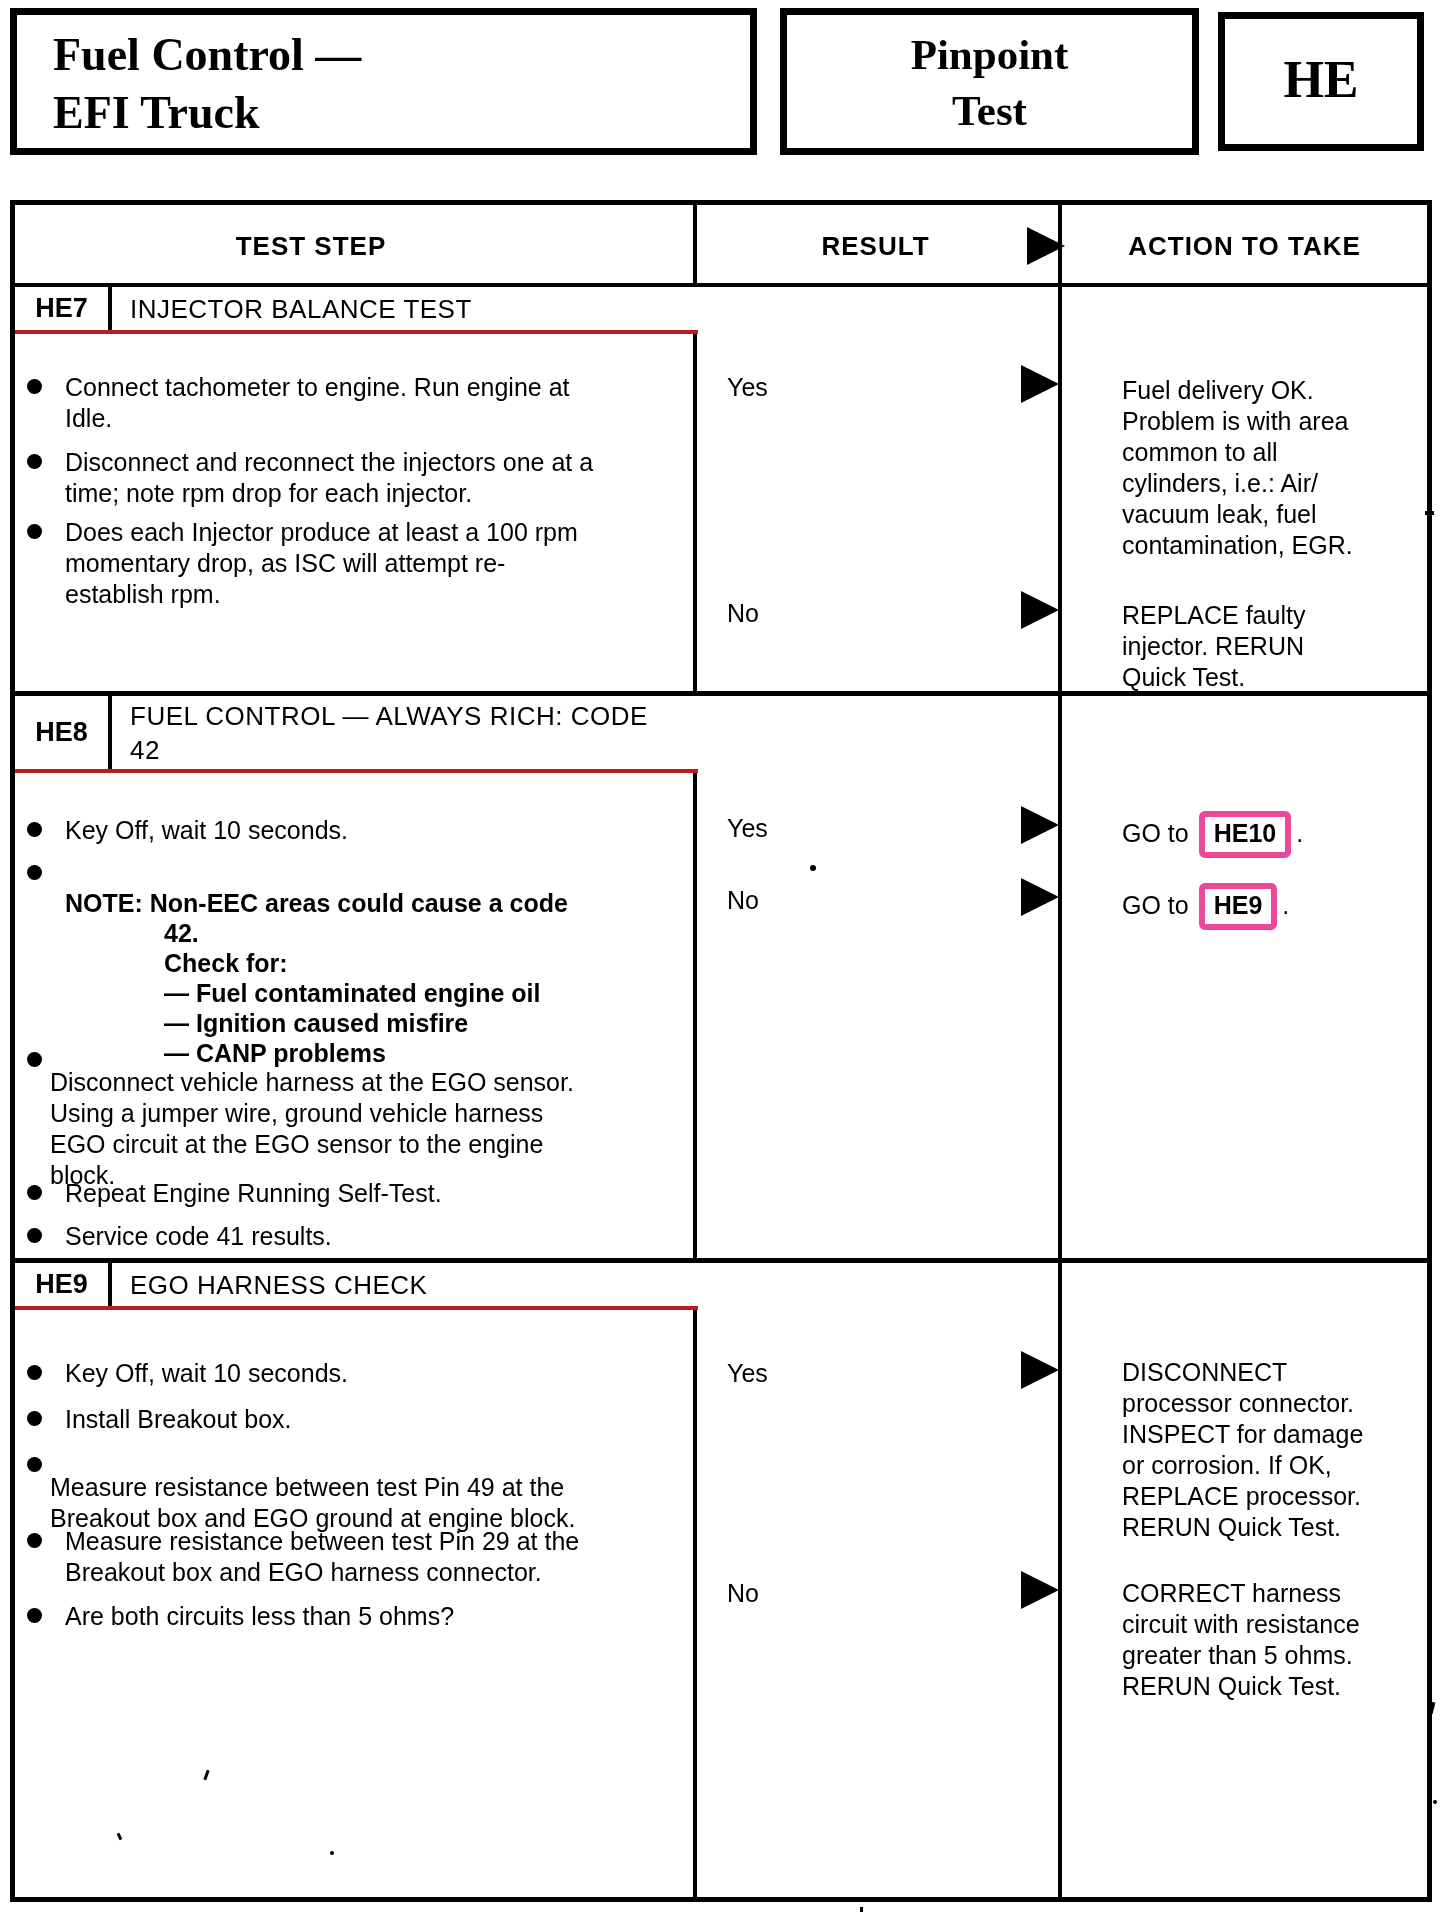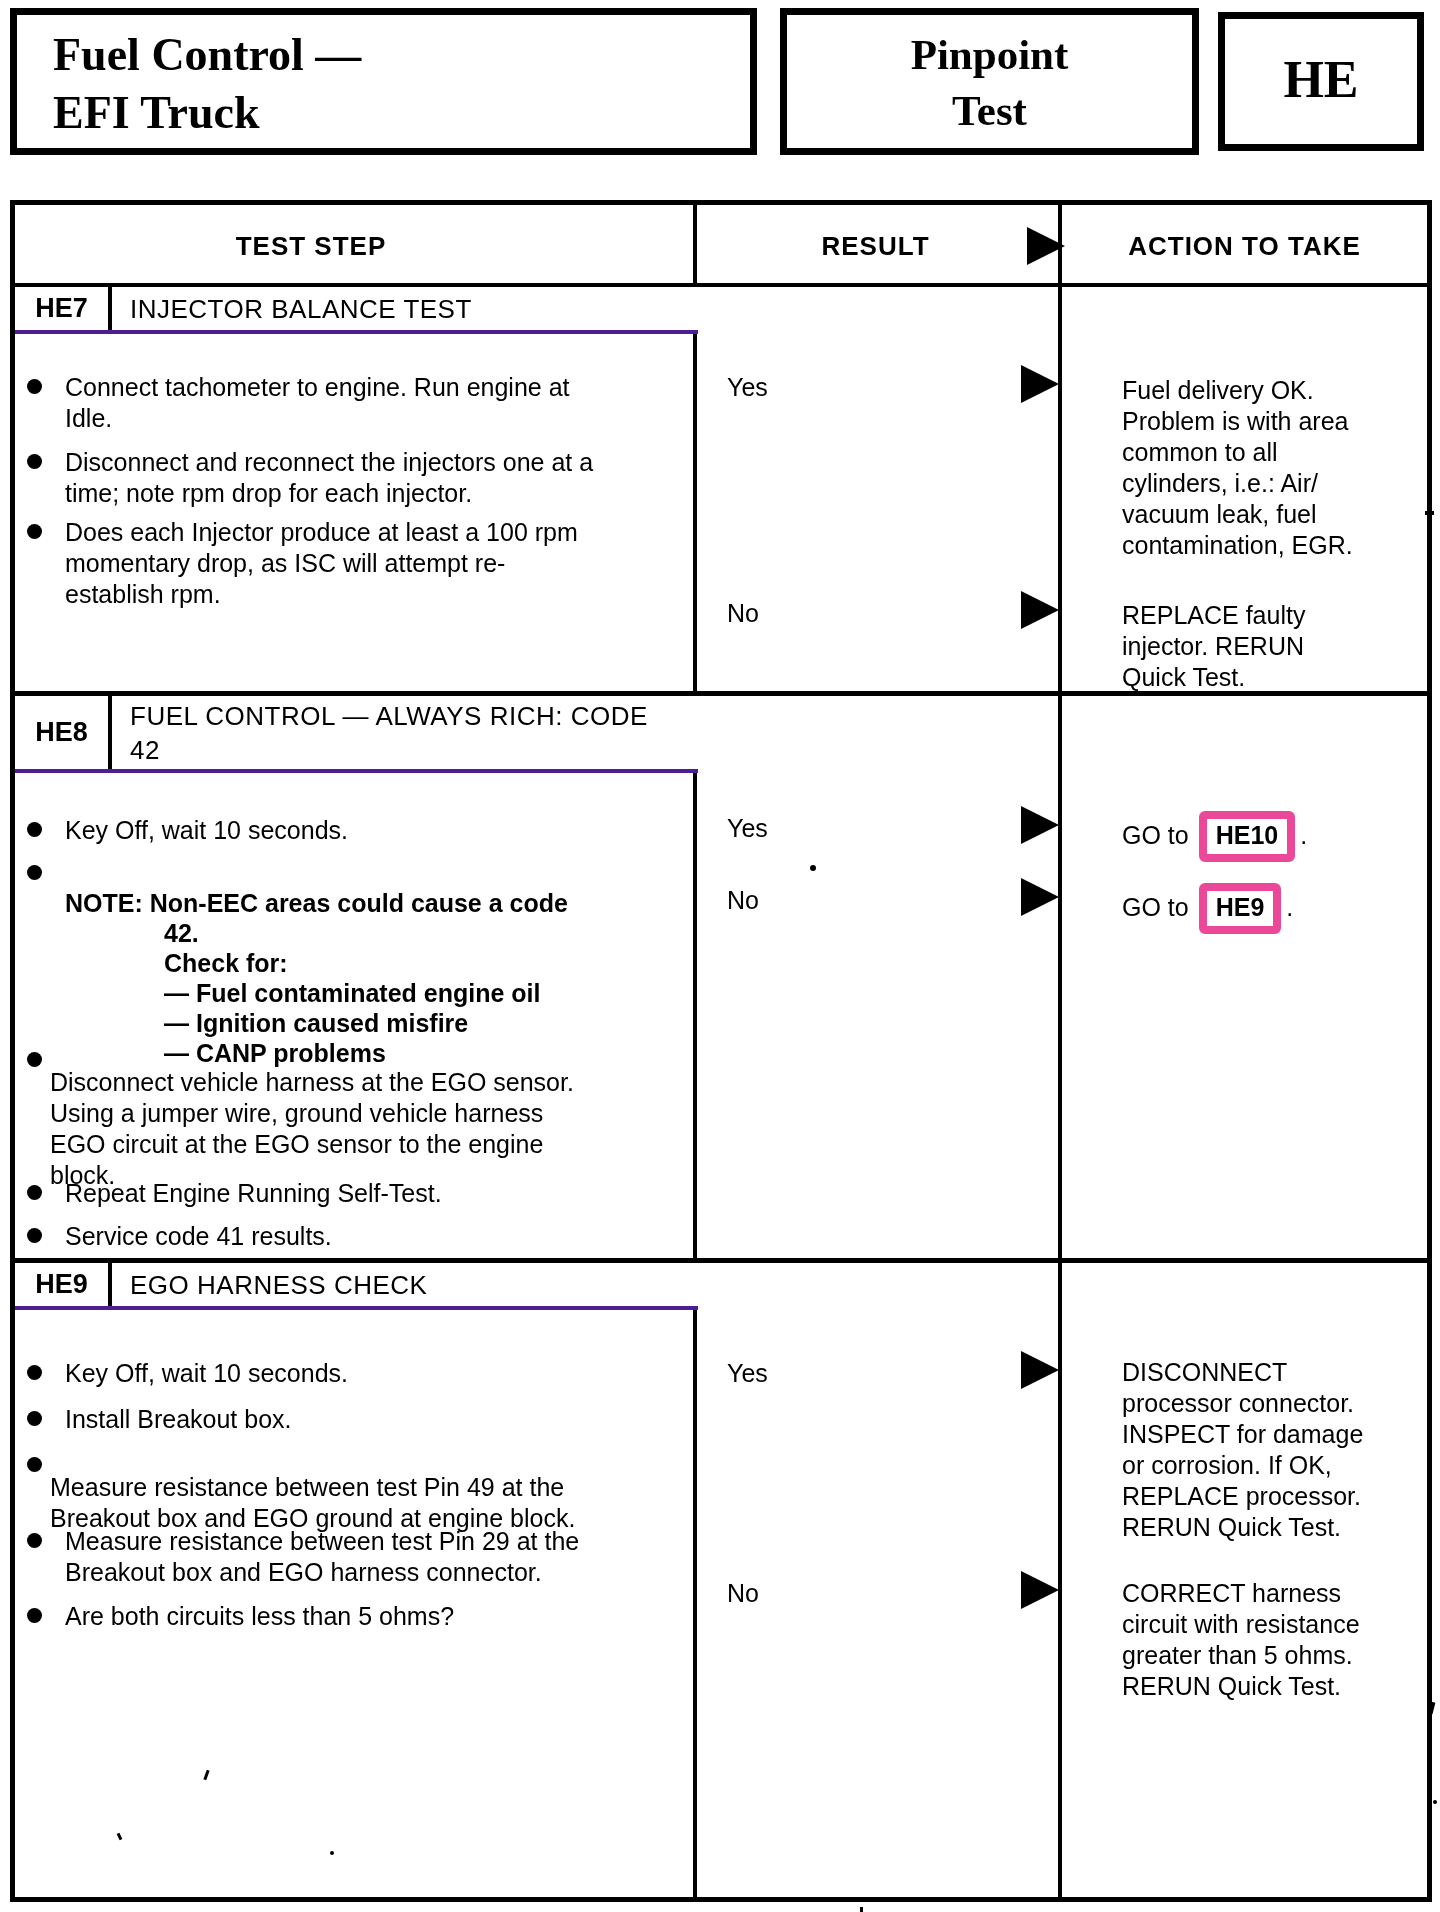--- a/index.html
+++ b/index.html
@@ -47,21 +47,21 @@
   .col-head-3{left:1047px;width:365px;}
 
   .arrow{
     position:absolute;width:0;height:0;
     border-top:19px solid transparent;border-bottom:19px solid transparent;
     border-left:38px solid #000;
   }
 
   
   .sec-sep{position:absolute;left:0;right:0;height:5px;background:#000;}
-  .strip{position:absolute;left:0;width:683px;border-bottom:4px solid #4c1d95;box-sizing:border-box;background:#fff;}
+  .strip{position:absolute;left:0;width:683px;border-bottom:4px solid #b91c1c;box-sizing:border-box;background:#fff;}
   .strip-label{
     position:absolute;left:0;top:0;bottom:0;width:97px;border-right:4px solid #000;
     box-sizing:border-box;font-weight:bold;font-size:27px;
     display:flex;align-items:center;justify-content:center;
   }
   .strip-title{
     margin-left:115px;font-size:26px;line-height:34px;letter-spacing:0.5px;
     white-space:pre-line;display:flex;flex-direction:column;justify-content:center;height:100%;
   }
 
@@ -70,21 +70,21 @@
   .dot{flex:none;width:15px;height:15px;border-radius:50%;background:#000;margin-top:7px;}
   .btext{margin-left:23px;font-size:25px;line-height:31px;white-space:pre-line;}
   .bullet.bold .btext{font-weight:bold;line-height:30px;}
   .note-rest{margin-left:99px;white-space:pre-line;}
 
   
   .res-label{position:absolute;left:712px;font-size:25px;line-height:31px;}
   .action{position:absolute;left:1107px;width:305px;font-size:25px;line-height:31px;white-space:pre-line;}
   .goto{white-space:normal;}
   .goto-box{
-    display:inline-block;border:8px solid #ec4899;border-radius:6px;
+    display:inline-block;border:6px solid #ec4899;border-radius:6px;
     padding:1px 9px 3px;margin:0 5px 0 10px;font-weight:bold;
   }
 
   
   .speck{position:absolute;background:#000;}
 </style>
 </head>
 <body>
 
 <div class="page">

